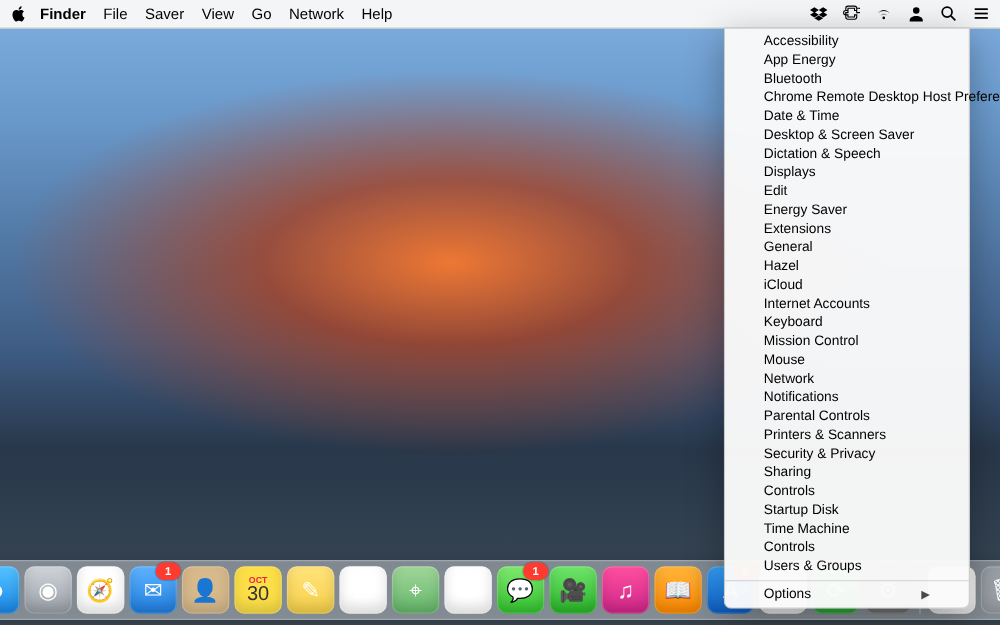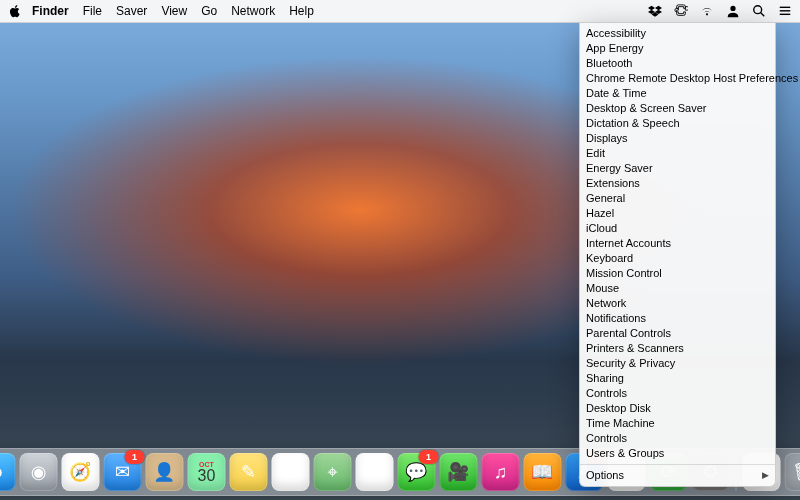--- a/index.html
+++ b/index.html
@@ -13,21 +13,21 @@
   .menubar{position:absolute;top:0;left:0;right:0;height:22px;background:rgba(248,248,248,.96);border-bottom:1px solid rgba(0,0,0,.15);display:flex;align-items:center;padding:0 8px;z-index:20;}
   .menubar .apple{width:14px;height:14px;margin-right:10px;}
   .menubar .mitems{display:flex;gap:14px;}
   .menubar .mitems span{cursor:default;}
   .menubar .mtitle{font-weight:600;text-align:center;}
   .menubar .spacer{flex:1;}
   .menubar .ricons{display:flex;gap:12px;align-items:center;}
   .ricons svg{width:14px;height:14px;display:block;}
   
   .menu{position:absolute;top:22px;right:24px;width:195px;background:rgba(250,250,250,.97);border:1px solid rgba(0,0,0,.18);border-radius:0 0 6px 6px;box-shadow:0 8px 30px rgba(0,0,0,.3);z-index:30;padding:3px 0;}
-  .menu .item{padding:1px 6px;line-height:13px;font-size:11px;white-space:nowrap;cursor:default;}
+  .menu .item{padding:1px 31px;line-height:13px;font-size:11px;white-space:nowrap;cursor:default;}
   .menu hr{border:none;border-top:1px solid rgba(0,0,0,.12);margin:3px 0;}
   .menu .options{display:flex;justify-content:space-between;align-items:center;}
   .menu .chev{font-size:9px;opacity:.7;}
   
   .dock-wrap{position:absolute;bottom:4px;left:50%;transform:translateX(-50%);z-index:10;}
   .dock{display:flex;align-items:flex-end;gap:4px;padding:4px 8px;background:rgba(220,220,225,.45);backdrop-filter:blur(10px);border-radius:10px;border:1px solid rgba(255,255,255,.25);box-shadow:0 3px 12px rgba(0,0,0,.25);}
   .dockicon{width:38px;height:38px;border-radius:8px;display:flex;align-items:center;justify-content:center;font-size:18px;position:relative;box-shadow:inset 0 0 0 1px rgba(255,255,255,.2),inset 0 -6px 10px rgba(0,0,0,.15);}
   .dockicon .badge{position:absolute;top:-3px;right:-3px;min-width:14px;height:14px;border-radius:7px;background:#ff3b30;color:#fff;font-size:9px;font-weight:600;display:flex;align-items:center;justify-content:center;padding:0 3px;box-shadow:0 0 0 1px rgba(0,0,0,.15);}
   .dock .sep{width:1px;height:36px;background:rgba(255,255,255,.35);margin:0 2px;}
 </style>
@@ -95,41 +95,41 @@
       <div class="item">Keyboard</div>
       <div class="item">Mission Control</div>
       <div class="item">Mouse</div>
       <div class="item">Network</div>
       <div class="item">Notifications</div>
       <div class="item">Parental Controls</div>
       <div class="item">Printers &amp; Scanners</div>
       <div class="item">Security &amp; Privacy</div>
       <div class="item">Sharing</div>
       <div class="item">Controls</div>
-      <div class="item">Desktop Disk</div>
+      <div class="item">Startup Disk</div>
       <div class="item">Time Machine</div>
       <div class="item">Controls</div>
       <div class="item">Users &amp; Groups</div>
     </div>
   <hr>
   <div class="item options">
     <span>Options</span>
     <span class="chev">▶</span>
   </div>
 
 </div>
 
 <div class="dock-wrap">
   <div class="dock" id="dock">
       <div class="dockicon" style="background: linear-gradient(rgb(84, 195, 255), rgb(26, 135, 232)); color: rgb(255, 255, 255);">☻</div>
       <div class="dockicon" style="background: linear-gradient(rgb(207, 212, 218), rgb(154, 160, 168)); color: rgb(255, 255, 255);">◉</div>
       <div class="dockicon" style="background: rgb(255, 255, 255); color: rgb(255, 255, 255);">🧭</div>
       <div class="dockicon" style="background: linear-gradient(rgb(95, 179, 255), rgb(30, 127, 224)); color: rgb(255, 255, 255);">✉<div class="badge">1</div></div>
       <div class="dockicon" style="background: rgb(215, 185, 139); color: rgb(255, 255, 255);">👤</div>
-      <div class="dockicon" style="background: #86efac;">
+      <div class="dockicon" style="background: #fde047;">
         <div style="text-align:center;line-height:1">
           <div style="font-size:7px;color:#e24;font-weight:600">OCT</div>
           <div style="font-size:16px;font-weight:500;color:#333">30</div>
         </div>
       </div>
       <div class="dockicon" style="background: linear-gradient(rgb(255, 226, 122), rgb(248, 210, 74)); color: rgb(255, 255, 255);">✎</div>
       <div class="dockicon" style="background: rgb(255, 255, 255); color: rgb(255, 255, 255);">☑</div>
       <div class="dockicon" style="background: linear-gradient(rgb(160, 214, 154), rgb(101, 184, 106)); color: rgb(255, 255, 255);">⌖</div>
       <div class="dockicon" style="background: rgb(255, 255, 255); color: rgb(255, 255, 255);">✿</div>
       <div class="dockicon" style="background: linear-gradient(rgb(127, 233, 111), rgb(50, 196, 48)); color: rgb(255, 255, 255);">💬<div class="badge">1</div></div>

